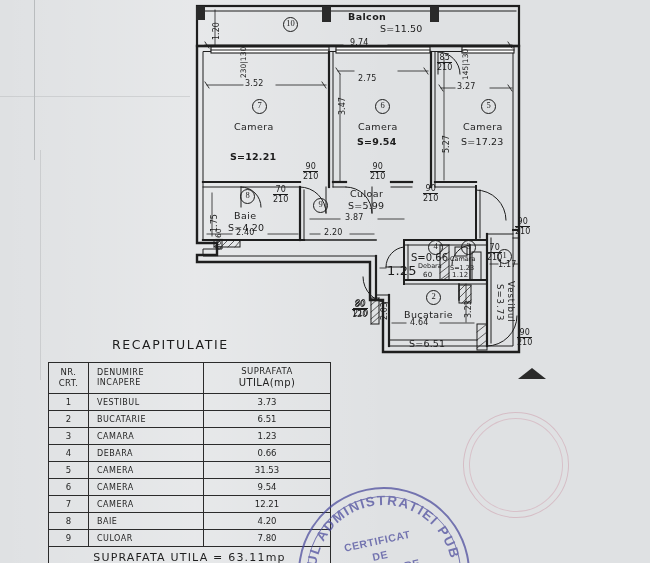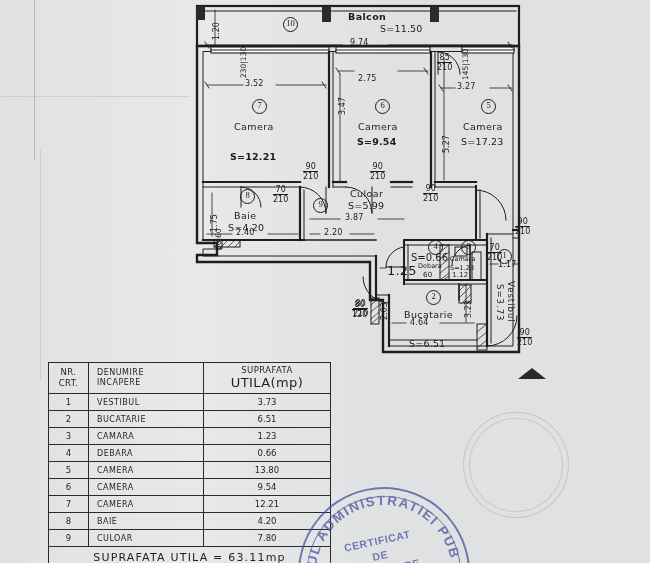--- a/index.html
+++ b/index.html
@@ -71,21 +71,21 @@
   #recap td,#recap th{
     border:1px solid #2b2b2b;
     font-weight:normal;
     padding:0;
   }
   #recap .c-nr{width:39px;text-align:center;font-size:8.5px;}
   #recap .c-name{width:106px;text-align:left;padding-left:8px;font-size:8px;letter-spacing:.5px;}
   #recap .c-area{text-align:center;font-size:8.5px;}
   #recap tbody tr{height:17px;}
   #recap thead th{height:30px;vertical-align:middle;text-align:center;font-size:8px;line-height:1.25;letter-spacing:.4px;}
-  #recap thead .sub{font-size:13px;}
+  #recap thead .sub{font-size:10px;}
   #recap .total td{
     text-align:center;font-size:11px;letter-spacing:1.2px;height:20px;
   }
 
   
   #stamp-blue{
     position:absolute;left:298px;top:487px;width:168px;height:168px;
     border:2px solid #4a4a9c;border-radius:50%;
     transform:rotate(-12deg);
     opacity:.72;
@@ -439,20 +439,21 @@
   <div class="num" style="left:426px;top:290px;">2</div>
   <div class="lbl room-name" style="left:404px;top:310px;">Bucatarie</div>
   <div class="lbl dim" style="left:410px;top:319px;">4.64</div>
   <div class="lbl room-area" style="left:410px;top:339px;"></div>
   <div class="lbl room-area" style="left:409px;top:339px;">S=6.51</div>
   <div class="dim-v lbl" style="left:381px;top:320px;">2.03</div>
   <div class="dim-v lbl" style="left:465px;top:318px;">3.23</div>
 
   <div id="north"></div>
 
+  <div id="recap-title">RECAPITULATIE</div>
 
   <table id="recap">
     <thead>
       <tr>
         <th class="c-nr">
           <span>NR.</span><br>
           <span>CRT.</span>
         </th>
         <th class="c-name">
           <span>DENUMIRE</span><br>
@@ -481,21 +482,21 @@
           <td class="c-area">1.23</td>
         </tr>
         <tr>
           <td class="c-nr">4</td>
           <td class="c-name">DEBARA</td>
           <td class="c-area">0.66</td>
         </tr>
         <tr>
           <td class="c-nr">5</td>
           <td class="c-name">CAMERA</td>
-          <td class="c-area">13.80</td>
+          <td class="c-area">31.53</td>
         </tr>
         <tr>
           <td class="c-nr">6</td>
           <td class="c-name">CAMERA</td>
           <td class="c-area">9.54</td>
         </tr>
         <tr>
           <td class="c-nr">7</td>
           <td class="c-name">CAMERA</td>
           <td class="c-area">12.21</td>

